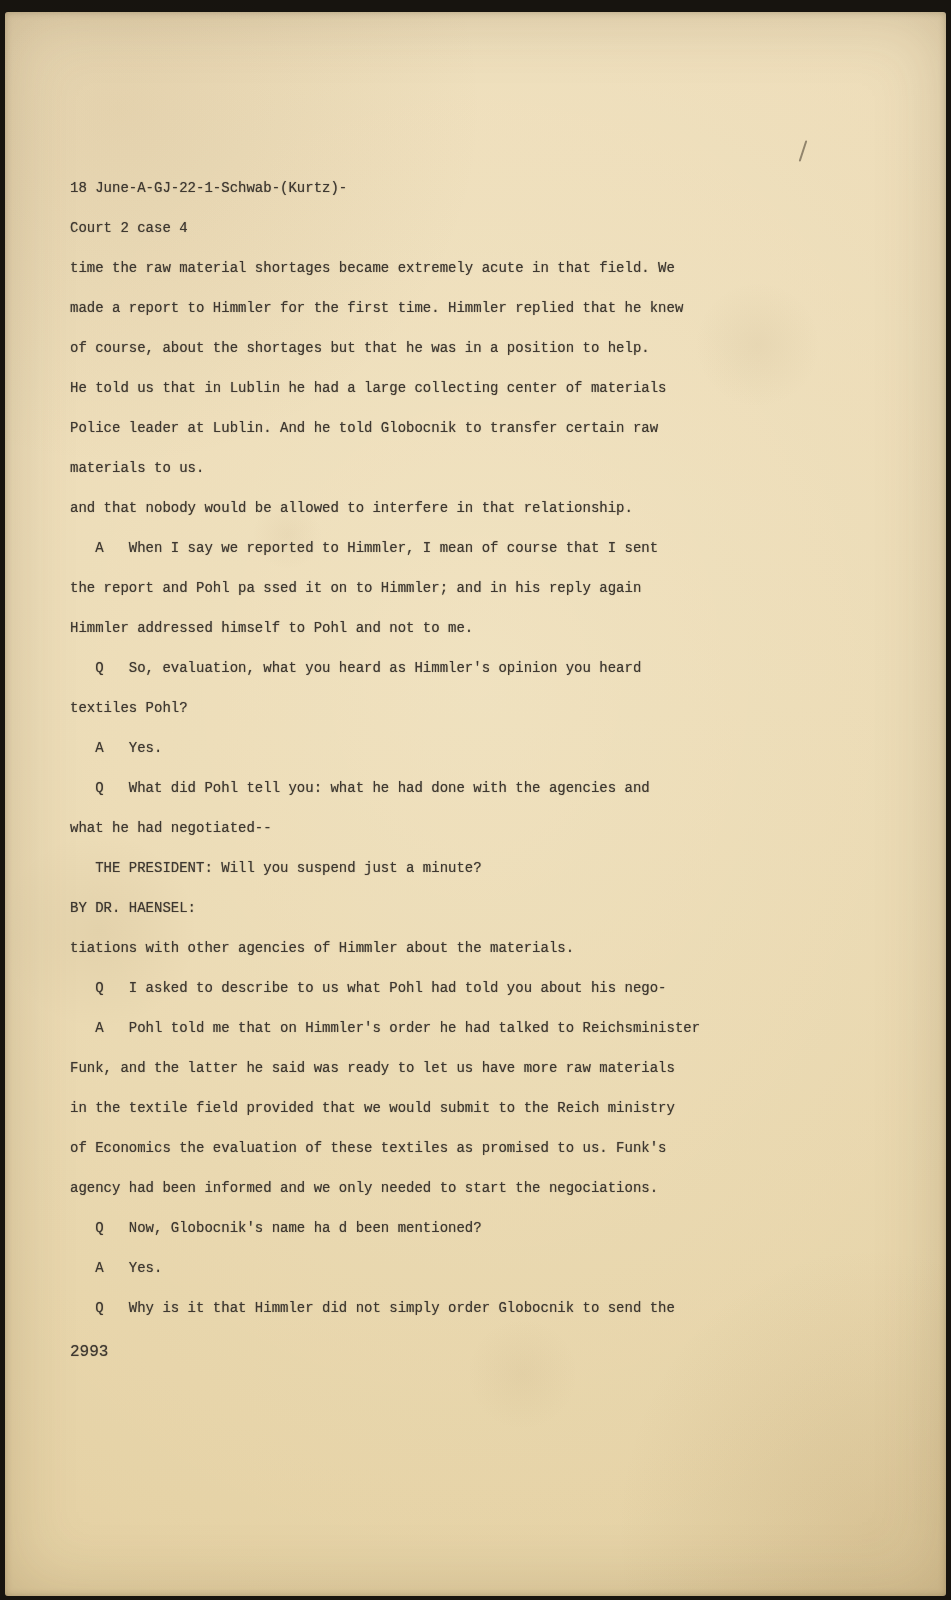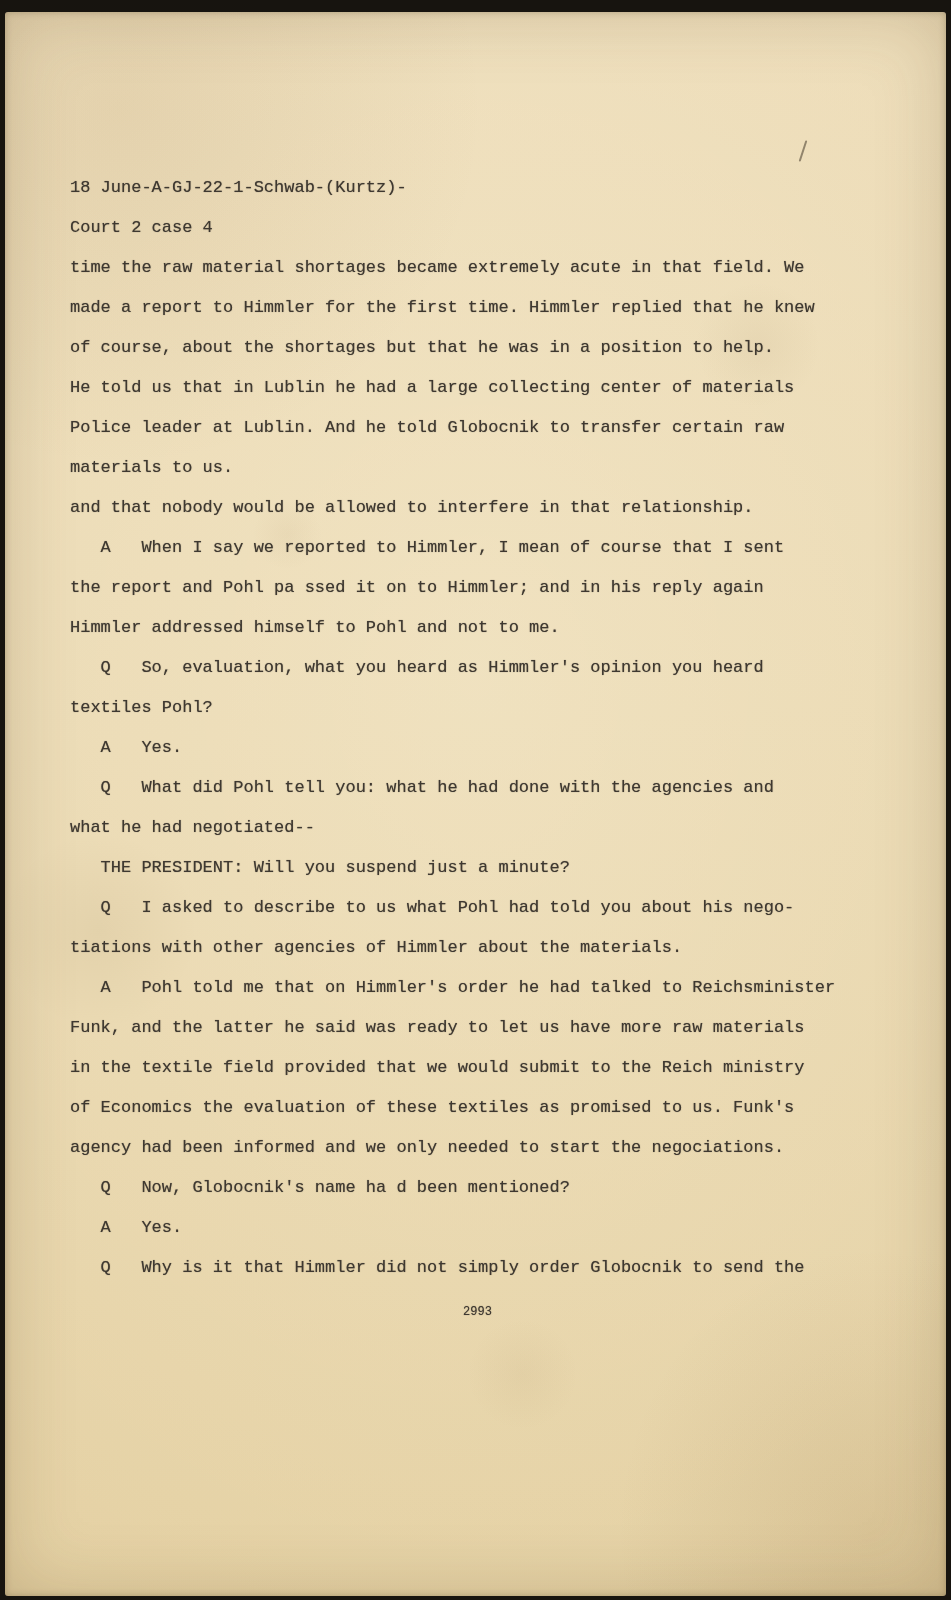--- a/index.html
+++ b/index.html
@@ -54,30 +54,30 @@
   .content {
     position: absolute;
     left: 70px;
     top: 168px;
     width: 815px;
   }
   .line {
     white-space: pre;
     height: 40px;
     line-height: 40px;
-    font-size: 17px;
+    font-size: 14px;
     color: var(--ink, #3e3830);
     text-shadow: 0 0 1px rgba(62,56,48,0.65);
   }
   .page-number {
     margin-top: 4px;
     height: 40px;
     line-height: 40px;
-    text-align: center;
-    font-size: 12px;
+    text-align: left;
+    font-size: 16px;
     color: var(--ink, #3e3830);
     text-shadow: 0 0 1px rgba(62,56,48,0.65);
   }
 </style>
 </head>
 <body>
 
 <div class="paper">
   <div class="texture"></div>
 </div>
@@ -99,22 +99,23 @@
       <div class="line">and that nobody would be allowed to interfere in that relationship.</div>
       <div class="line">   A   When I say we reported to Himmler, I mean of course that I sent</div>
       <div class="line">the report and Pohl pa ssed it on to Himmler; and in his reply again</div>
       <div class="line">Himmler addressed himself to Pohl and not to me.</div>
       <div class="line">   Q   So, evaluation, what you heard as Himmler's opinion you heard</div>
       <div class="line">textiles Pohl?</div>
       <div class="line">   A   Yes.</div>
       <div class="line">   Q   What did Pohl tell you: what he had done with the agencies and</div>
       <div class="line">what he had negotiated--</div>
       <div class="line">   THE PRESIDENT: Will you suspend just a minute?</div>
+      <div class="line">BY DR. HAENSEL:</div>
+      <div class="line">tiations with other agencies of Himmler about the materials.</div>
       <div class="line">   Q   I asked to describe to us what Pohl had told you about his nego-</div>
-      <div class="line">tiations with other agencies of Himmler about the materials.</div>
       <div class="line">   A   Pohl told me that on Himmler's order he had talked to Reichsminister</div>
       <div class="line">Funk, and the latter he said was ready to let us have more raw materials</div>
       <div class="line">in the textile field provided that we would submit to the Reich ministry</div>
       <div class="line">of Economics the evaluation of these textiles as promised to us. Funk's</div>
       <div class="line">agency had been informed and we only needed to start the negociations.</div>
       <div class="line">   Q   Now, Globocnik's name ha d been mentioned?</div>
       <div class="line">   A   Yes.</div>
       <div class="line">   Q   Why is it that Himmler did not simply order Globocnik to send the</div>
     </div>
   <div class="page-number">2993</div>

